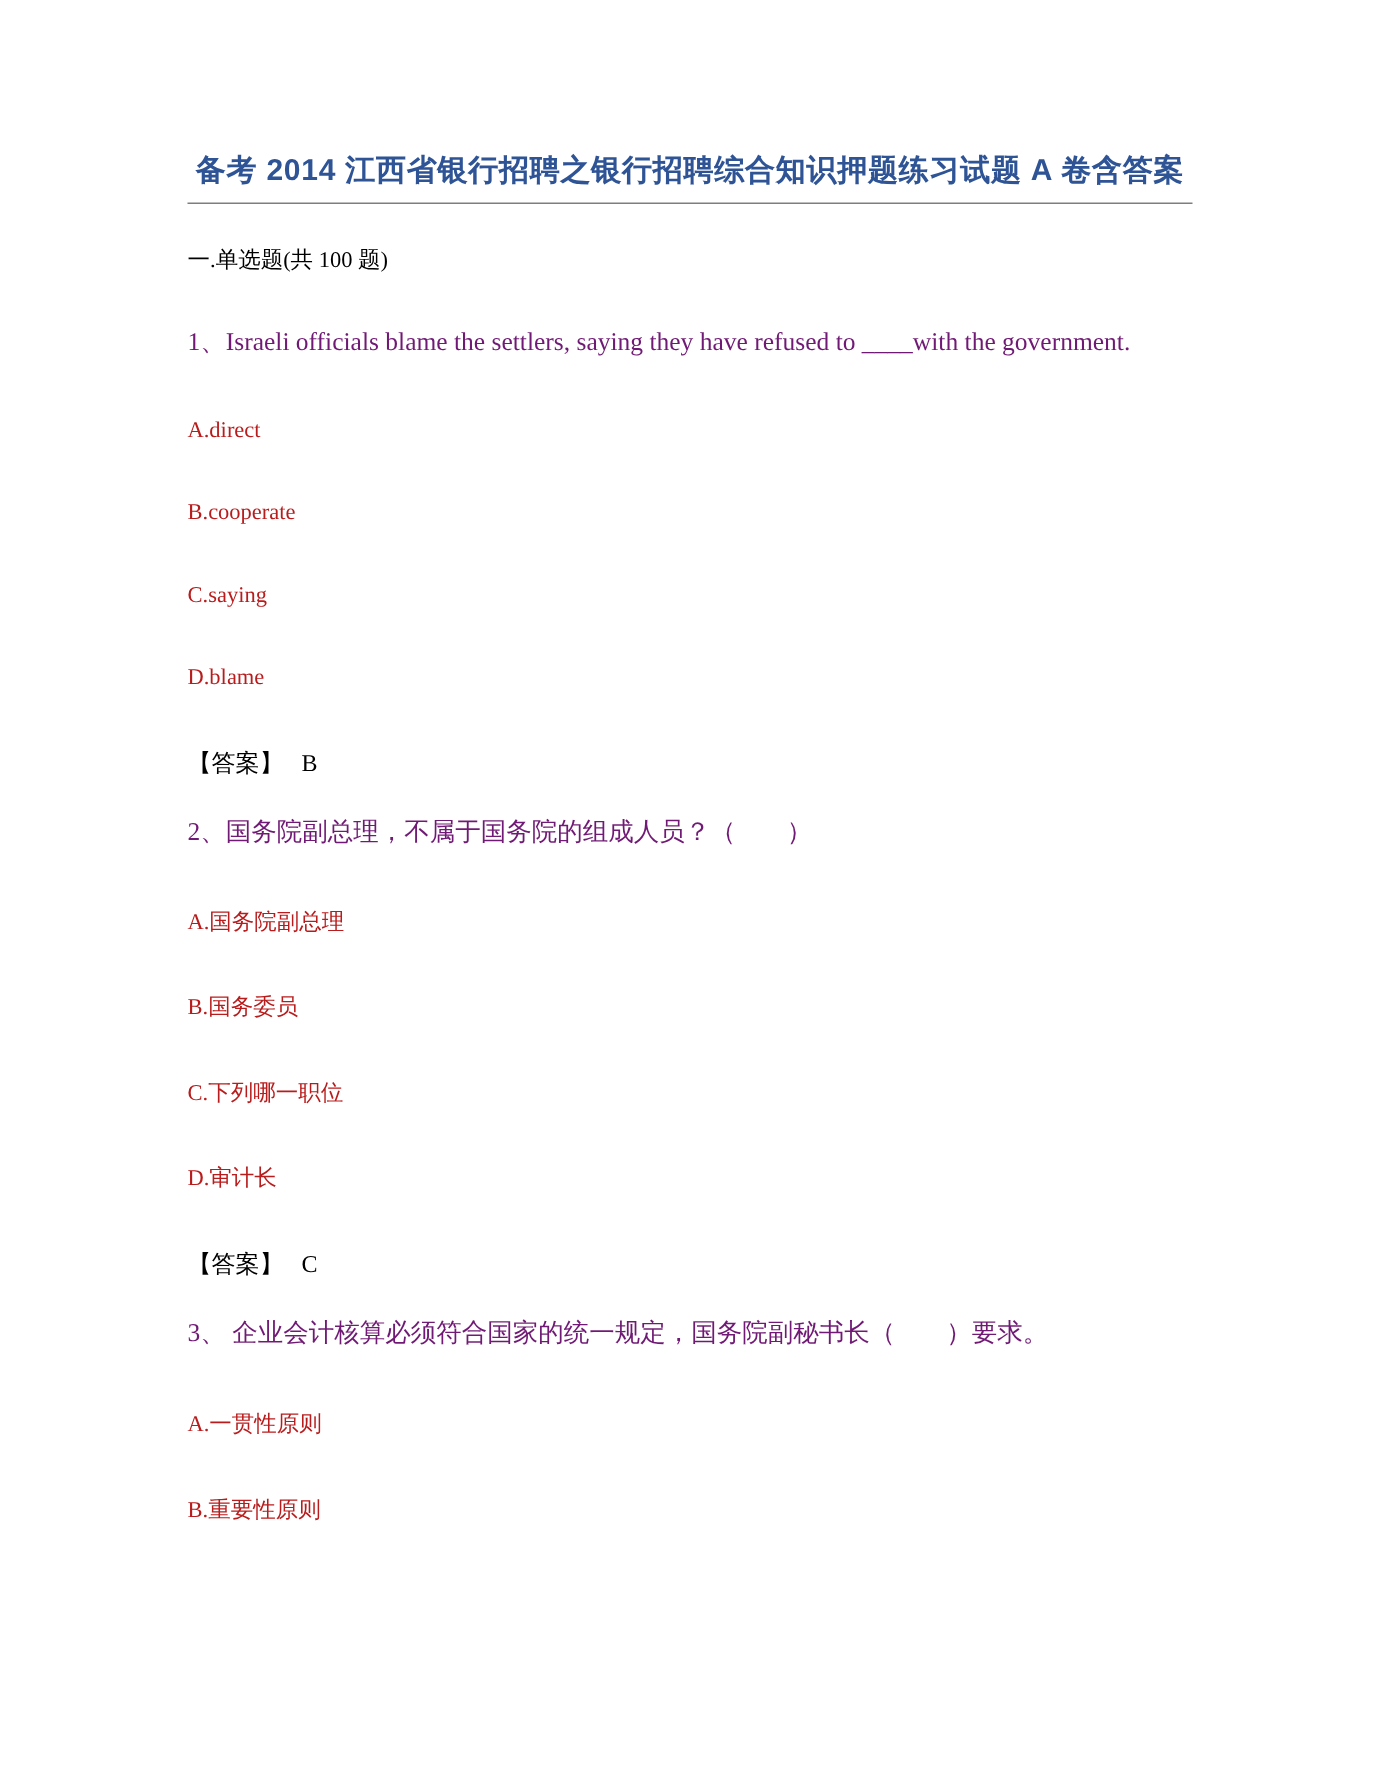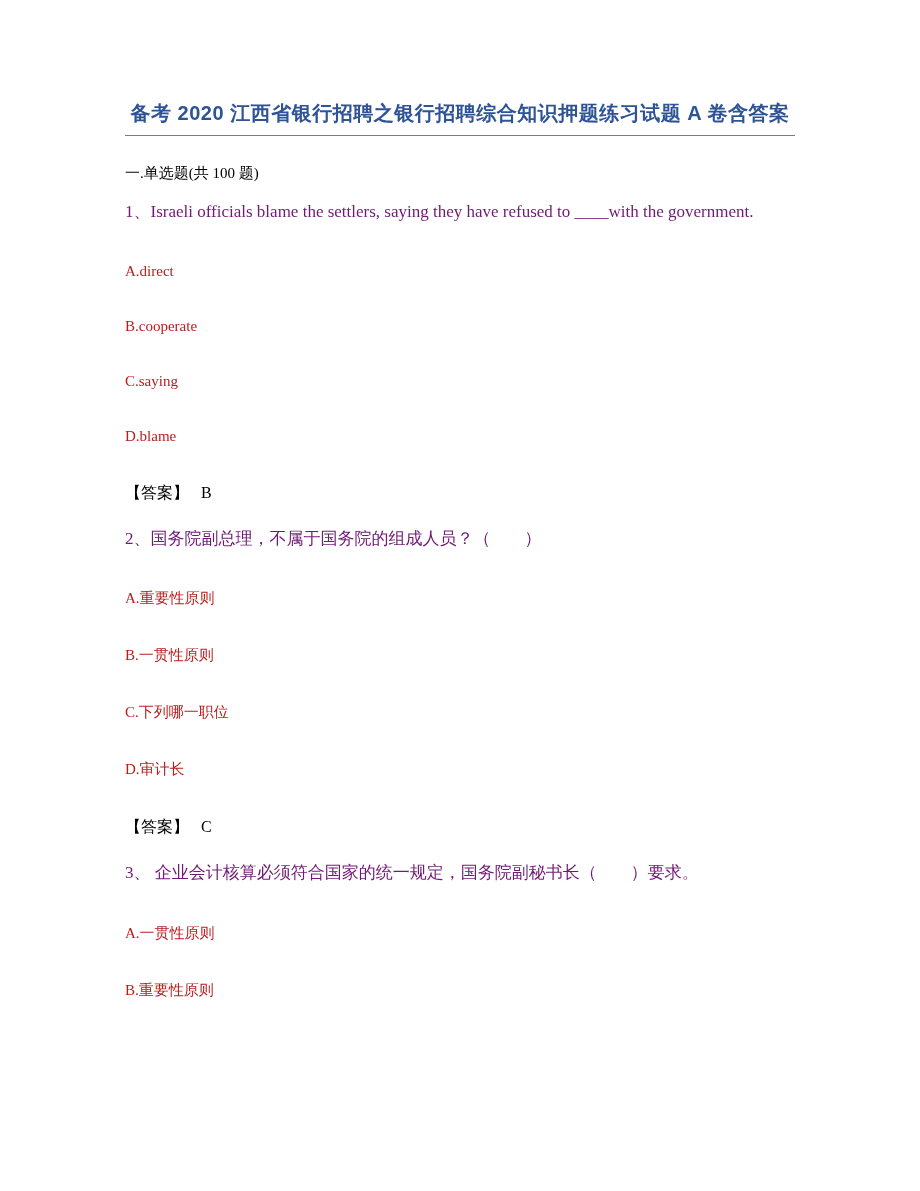--- a/index.html
+++ b/index.html
@@ -24,21 +24,21 @@
       letter-spacing: 0.5px;
     }
     .title-underline {
       border-bottom: 1px solid #7e7e7e;
       margin-top: 8px;
       margin-bottom: 28px;
     }
     .section-header {
       font-size: 15px;
       color: #000;
-      margin-bottom: 16px;
+      margin-bottom: 32px;
     }
     .question {
       font-size: 17px;
       color: #701a75;
       margin-bottom: 38px;
       line-height: 1.5;
     }
     .option {
       font-size: 15px;
       color: #b91c1c;
@@ -53,42 +53,42 @@
       display: inline;
     }
     .answer-value {
       display: inline;
       margin-left: 8px;
     }
   </style>
 </head>
 <body>
 
-<div class="title">备考 2020 江西省银行招聘之银行招聘综合知识押题练习试题 A 卷含答案</div>
+<div class="title">备考 2014 江西省银行招聘之银行招聘综合知识押题练习试题 A 卷含答案</div>
 <div class="title-underline"></div>
 
 <div class="section-header">一.单选题(共 100 题)</div>
 
 <div class="question">
   <span>1、</span><span>Israeli officials blame the settlers, saying they have refused to ____with the government.</span>
 </div>
 <div class="option">A.direct</div>
 <div class="option">B.cooperate</div>
 <div class="option">C.saying</div>
 <div class="option">D.blame</div>
 <div class="answer">
   <span class="answer-label">【答案】</span>
   <span class="answer-value">B</span>
 </div>
 
 <div class="question">
   <span>2、</span><span>国务院副总理，不属于国务院的组成人员？（　　）</span>
 </div>
-<div class="option">A.重要性原则</div>
-<div class="option">B.一贯性原则</div>
+<div class="option">A.国务院副总理</div>
+<div class="option">B.国务委员</div>
 <div class="option">C.下列哪一职位</div>
 <div class="option">D.审计长</div>
 <div class="answer">
   <span class="answer-label">【答案】</span>
   <span class="answer-value">C</span>
 </div>
 
 <div class="question">
   <span>3、</span><span> 企业会计核算必须符合国家的统一规定，国务院副秘书长（　　）要求。</span>
 </div>

